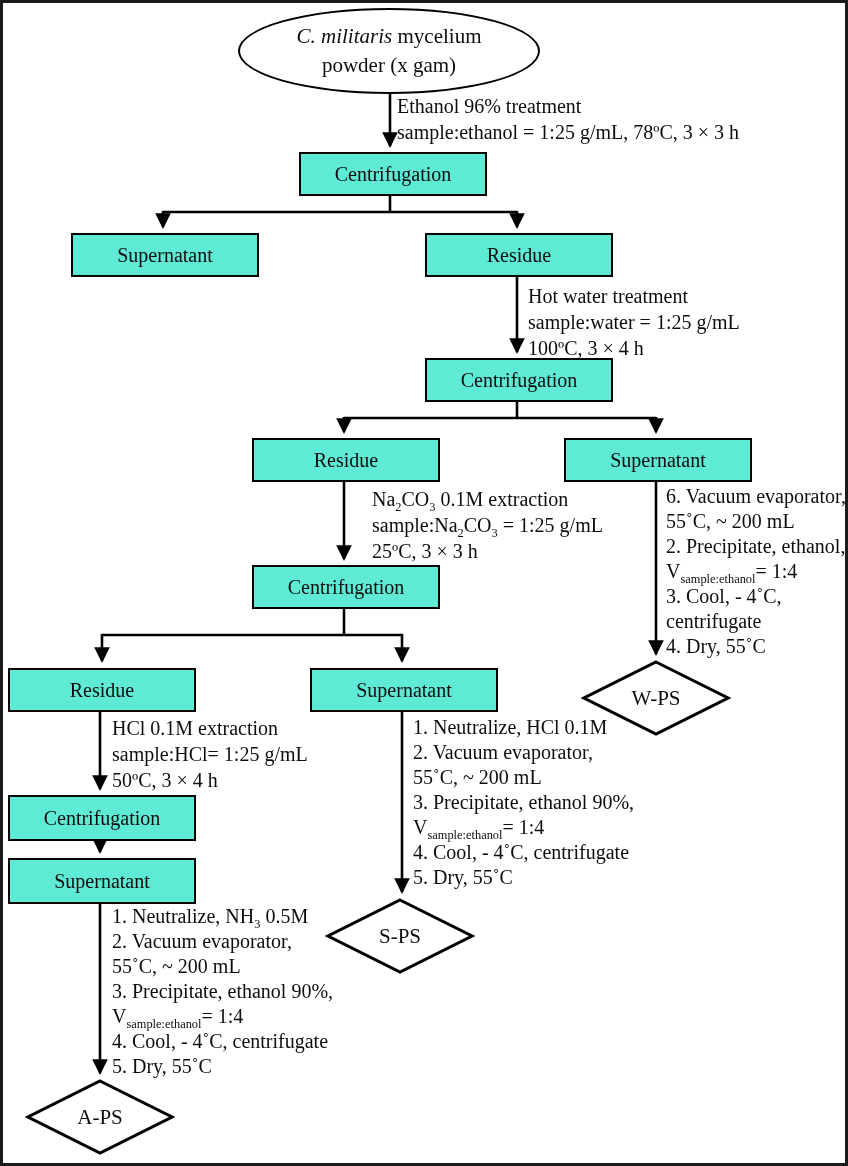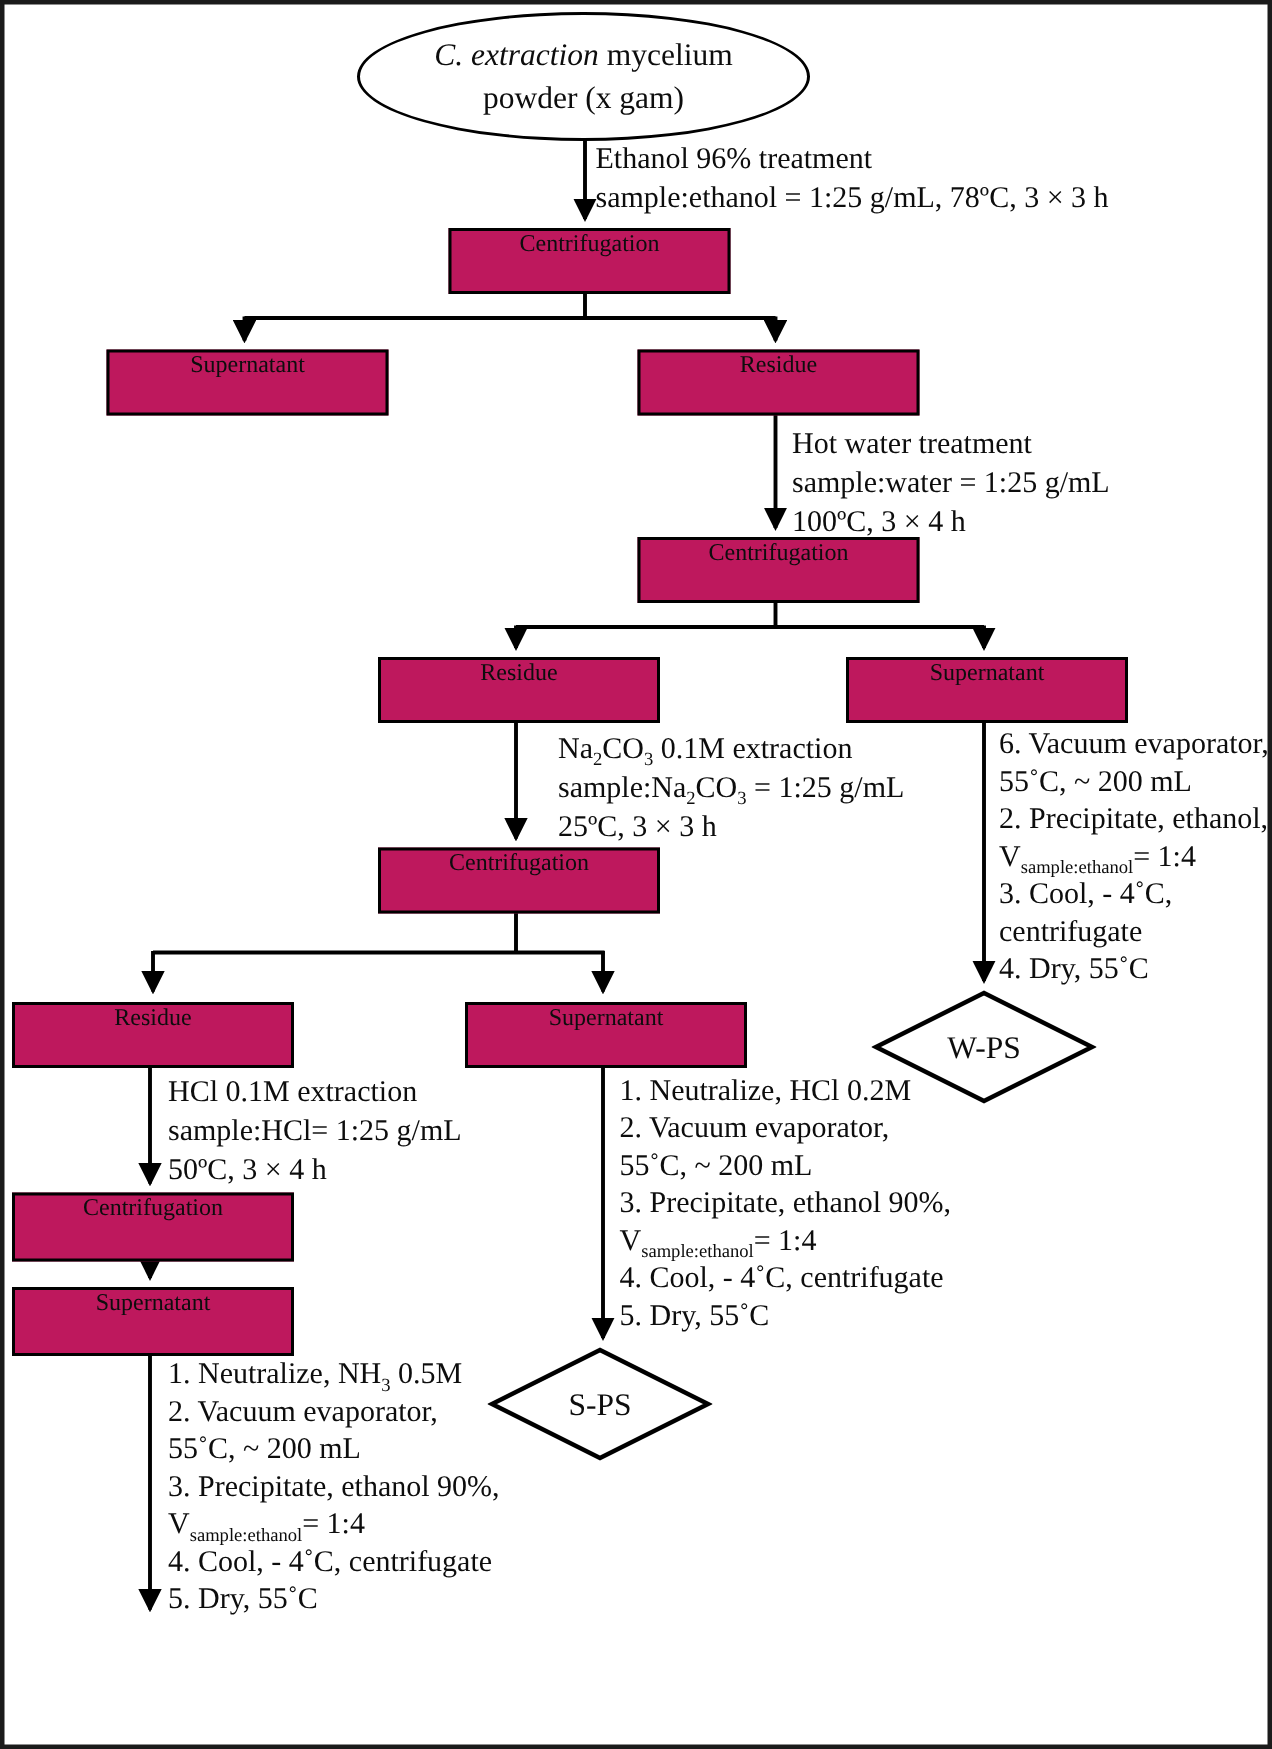--- a/index.html
+++ b/index.html
@@ -4,23 +4,23 @@
 <style>
   html,body{margin:0;padding:0;background:#fff;}
   .canvas{
     position:relative;width:848px;height:1166px;background:#ffffff;
     font-family:"Liberation Serif","DejaVu Serif",serif;color:#0d0d0d;overflow:hidden;
   }
   .frame{position:absolute;inset:0;border:3px solid #1b1b1b;pointer-events:none;z-index:5;}
   .wires{position:absolute;left:0;top:0;z-index:1;}
   .wires .wire{stroke:#000;stroke-width:2.6;fill:none;}
   .box{
-    position:absolute;border:2.5px solid #000;background:#be185d;z-index:2;
-    display:flex;align-items:flex-start;justify-content:center;
-    font-size:16px;white-space:nowrap;
+    position:absolute;border:2.5px solid #000;background:#5eead4;z-index:2;
+    display:flex;align-items:center;justify-content:center;
+    font-size:20px;white-space:nowrap;
   }
   .ellipse{
     position:absolute;border:2.6px solid #000;border-radius:50%;background:#fff;z-index:2;
     display:flex;flex-direction:column;align-items:center;justify-content:center;
     font-size:21px;line-height:29px;text-align:center;white-space:nowrap;
   }
   .diamond{position:absolute;z-index:2;}
   .diamond svg{position:absolute;left:0;top:0;}
   .diamond .dlabel{
     position:absolute;inset:0;display:flex;align-items:center;justify-content:center;
@@ -55,21 +55,21 @@
     <path class="wire" marker-end="url(#arr)" d="M656 478 V654"></path>
     <path class="wire" marker-end="url(#arr)" d="M102 634 V661"></path>
     <path class="wire" marker-end="url(#arr)" d="M402 634 V661"></path>
     <path class="wire" marker-end="url(#arr)" d="M100 708 V789"></path>
     <path class="wire" marker-end="url(#arr)" d="M100 839 V852"></path>
     <path class="wire" marker-end="url(#arr)" d="M100 902 V1073"></path>
     <path class="wire" marker-end="url(#arr)" d="M402 708 V892"></path>
   </svg>
 
   <div class="ellipse" style="left:238px;top:8px;width:298px;height:82px">
-    <div><i>C. extraction</i> mycelium</div>
+    <div><i>C. militaris</i> mycelium</div>
     <div>powder (x gam)</div>
   </div>
 
   <div class="box" style="left:299px;top:152px;width:184px;height:40px">
     <span>Centrifugation</span>
   </div>
   <div class="box" style="left:71px;top:233px;width:184px;height:40px">
     <span>Supernatant</span>
   </div>
   <div class="box" style="left:425px;top:233px;width:184px;height:40px">
@@ -105,20 +105,26 @@
       <polygon points="75,2 147,38 75,74 3,38" fill="#fff" stroke="#000" stroke-width="3"></polygon>
     </svg>
     <span class="dlabel">W-PS</span>
   </div>
   <div class="diamond" style="left:325px;top:898px;width:150px;height:76px">
     <svg width="150" height="76" viewBox="0 0 150 76">
       <polygon points="75,2 147,38 75,74 3,38" fill="#fff" stroke="#000" stroke-width="3"></polygon>
     </svg>
     <span class="dlabel">S-PS</span>
   </div>
+  <div class="diamond" style="left:25px;top:1079px;width:150px;height:76px">
+    <svg width="150" height="76" viewBox="0 0 150 76">
+      <polygon points="75,2 147,38 75,74 3,38" fill="#fff" stroke="#000" stroke-width="3"></polygon>
+    </svg>
+    <span class="dlabel">A-PS</span>
+  </div>
 
   <div class="note" style="left:397px;top:93px">
     <div>Ethanol 96% treatment</div>
     <div>sample:ethanol = 1:25 g/mL, 78ºC, 3 × 3 h</div>
   </div>
 
   <div class="note" style="left:528px;top:283px">
     <div>Hot water treatment</div>
     <div>sample:water = 1:25 g/mL</div>
     <div>100ºC, 3 × 4 h</div>
@@ -140,21 +146,21 @@
     <div>6. Vacuum evaporator,</div>
     <div>55˚C, ~ 200 mL</div>
     <div>2. Precipitate, ethanol,</div>
     <div>V<sub>sample:ethanol</sub>= 1:4</div>
     <div>3. Cool, - 4˚C,</div>
     <div>centrifugate</div>
     <div>4. Dry, 55˚C</div>
   </div>
 
   <div class="note steps" style="left:413px;top:715px">
-    <div>1. Neutralize, HCl 0.2M</div>
+    <div>1. Neutralize, HCl 0.1M</div>
     <div>2. Vacuum evaporator,</div>
     <div>55˚C, ~ 200 mL</div>
     <div>3. Precipitate, ethanol 90%,</div>
     <div>V<sub>sample:ethanol</sub>= 1:4</div>
     <div>4. Cool, - 4˚C, centrifugate</div>
     <div>5. Dry, 55˚C</div>
   </div>
 
   <div class="note steps" style="left:112px;top:904px">
     <div>1. Neutralize, NH<sub>3</sub> 0.5M</div>

